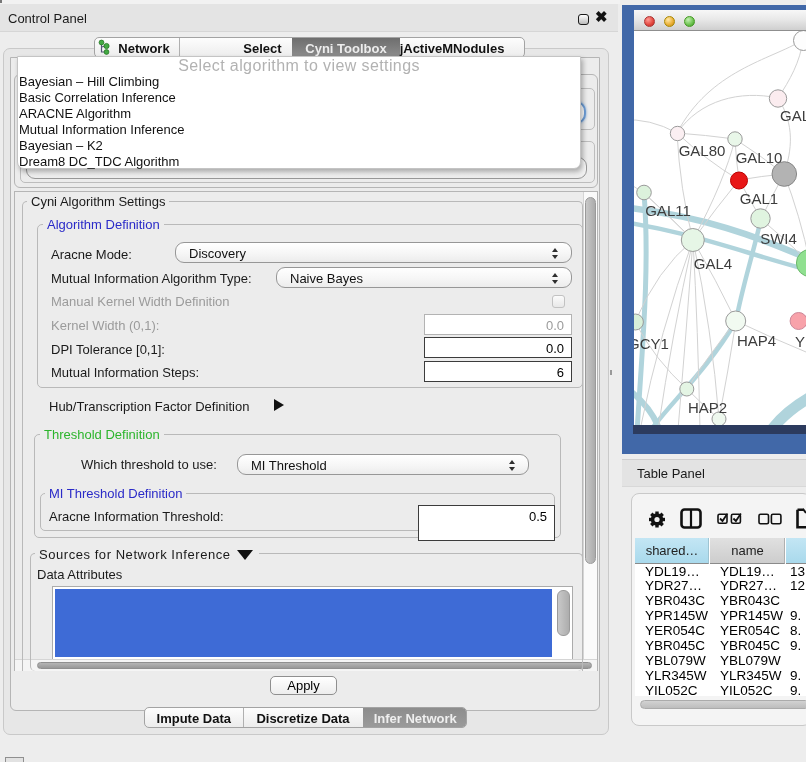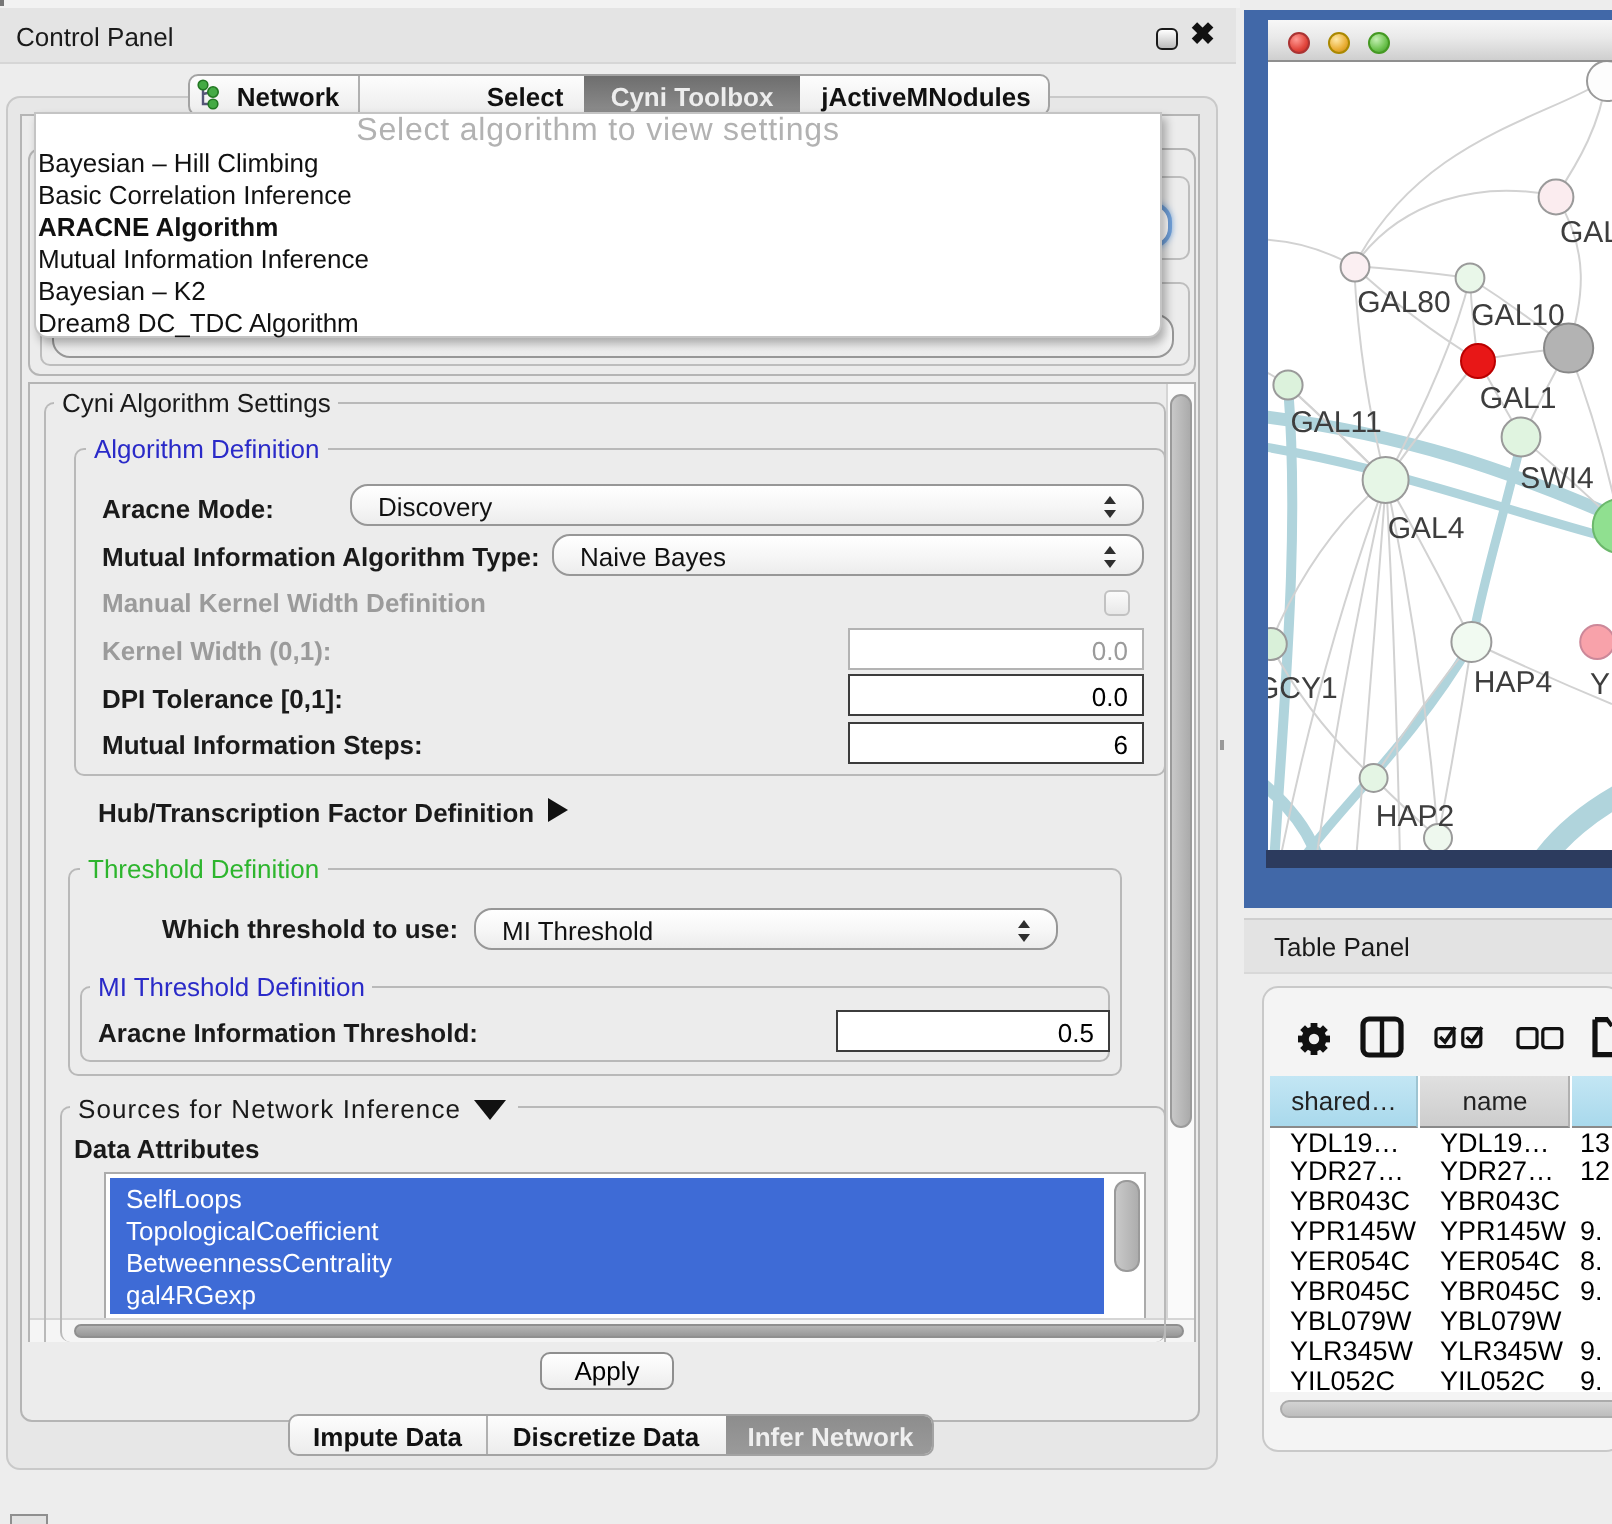--- a/index.html
+++ b/index.html
@@ -1,20 +1,20 @@
 <!DOCTYPE html>
 <html><head>
 <meta charset="utf-8">
 <style>
   * { margin:0; padding:0; box-sizing:border-box; }
   html,body { width:806px; height:762px; overflow:hidden; }
   body { font-family:"Liberation Sans", sans-serif; background:#ededed; position:relative; }
   .abs { position:absolute; }
   .lbl { font-size:13px; color:#1a1a1a; white-space:nowrap; }
-  .b { font-weight:bold; }
+  .b { font-weight:normal; }
   .grp { position:absolute; border:1px solid #b9b9b9; border-radius:5px; }
   .gtitle { position:absolute; font-size:13px; background:#ececec; padding:0 4px; white-space:nowrap; }
   .field { position:absolute; background:#fff; font-size:13px; text-align:right; padding:3px 7px 0 0; }
   .combo { position:absolute; border:1px solid #979797; border-radius:9px;
            background:linear-gradient(#ffffff,#f6f6f6 55%,#ececec); font-size:13px; color:#111; }
   .combo .ct { position:absolute; left:13px; top:2.5px; white-space:nowrap; }
   .arr { position:absolute; right:11px; width:8px; }
   .arr .up { width:0;height:0;border-left:3.5px solid transparent;border-right:3.5px solid transparent;border-bottom:4.5px solid #2e2e2e; position:absolute; top:5px;}
   .arr .dn { width:0;height:0;border-left:3.5px solid transparent;border-right:3.5px solid transparent;border-top:4.5px solid #2e2e2e; position:absolute; top:11.5px;}
   .seg { position:absolute; top:0; bottom:0; font-size:13px; font-weight:700; text-align:center; color:#111; }
@@ -33,21 +33,21 @@
 
 <div class="abs" style="left:3px;top:48px;width:606px;height:687px;background:#e7e7e7;border:1px solid #c9c9c9;border-radius:7px;"></div>
 
 <div class="abs" style="left:10px;top:57px;width:590px;height:654px;background:#ececec;border:1px solid #b5b5b5;border-radius:0 0 6px 6px;"></div>
 
 <div class="abs" style="left:94px;top:37px;width:431px;height:21px;border:1px solid #a3a3a3;border-radius:5px;background:linear-gradient(#fdfdfd,#ececec);overflow:hidden;">
   <div class="seg" style="left:0;width:85px;border-right:1px solid #b0b0b0;"><span class="tx" style="margin-left:14px;">Network</span></div>
   <div class="seg" style="left:85px;width:53px;border-right:1px solid #b0b0b0;margin-top:27px;"><span class="tx">Style</span></div>
   <div class="seg" style="left:138px;width:59px;"><span class="tx">Select</span></div>
   <div class="seg" style="left:197px;width:108px;background:linear-gradient(#6e6e6e,#8d8d8d);color:#ededed;"><span class="tx">Cyni Toolbox</span></div>
-  <div class="seg" style="left:305px;width:126px;"><span class="tx">jActiveMNodules</span></div>
+  <div class="seg" style="left:294px;width:126px;"><span class="tx">jActiveMNodules</span></div>
 </div>
 
 <svg class="abs" style="left:98px;top:39px;" width="14" height="16" viewBox="0 0 14 16">
   <path d="M3.5 5 L3.5 13 L8 13 M3.5 8 L8 7" stroke="#555577" stroke-width="1.2" fill="none"></path>
   <circle cx="3.5" cy="3.5" r="2.4" fill="#44aa44" stroke="#227722" stroke-width="0.8"></circle>
   <circle cx="8.5" cy="7" r="2.6" fill="#44aa44" stroke="#227722" stroke-width="0.8"></circle>
   <circle cx="8.5" cy="13" r="2.4" fill="#44aa44" stroke="#227722" stroke-width="0.8"></circle>
 </svg>
 
 <div class="abs" style="left:14px;top:74px;width:584px;height:114px;border:1px solid #b5b5b5;border-radius:6px;background:#ececec;"></div>
@@ -103,30 +103,29 @@
 <div class="combo abs" style="left:237px;top:454px;width:292px;height:21px;">
     <span class="ct">MI Threshold</span>
     <span class="arr" style="top:0;">
       <i class="up"></i>
       <i class="dn"></i>
     </span>
   </div>
 <div class="grp" style="left:40px;top:493px;width:515px;height:38px;"></div>
 <div class="gtitle" style="left:45px;top:486px;color:#2a2ac8;">MI Threshold Definition</div>
 <div class="abs lbl b" style="left:49px;top:509px;">Aracne Information Threshold:</div>
-<div class="field" style="left:418px;top:505px;width:137px;height:21px;border:1px solid #3c3c3c;">0.5</div>
+<div class="field" style="left:418px;top:505px;width:137px;height:36px;border:1px solid #3c3c3c;">0.5</div>
 
 <div class="grp" style="left:30px;top:553px;width:553px;height:118px;border-bottom:none;"></div>
 <div class="gtitle" style="left:35px;top:547px;color:#1a1a1a;letter-spacing:0.55px;padding-right:28px;">Sources for Network Inference</div>
 <div class="abs" style="left:237px;top:550px;width:0;height:0;border-left:8px solid transparent;border-right:8px solid transparent;border-top:10px solid #111;"></div>
 <div class="abs lbl b" style="left:37px;top:567px;">Data Attributes</div>
 
 <div class="abs" style="left:52px;top:586px;width:521px;height:73px;background:#fff;border:1px solid #ababab;border-bottom:none;overflow:hidden;">
   <div style="position:absolute;left:2px;top:2px;width:497px;height:67.5px;background:#3e6bd6;"></div>
-  <div style="position:absolute;left:10px;top:4.5px;font-size:13px;color:#fff;line-height:16.3px;">SelfLoops<br>TopologicalCoefficient<br>BetweennessCentrality<br>gal4RGexp</div>
   <div style="position:absolute;right:2px;top:3px;width:13px;height:46px;background:linear-gradient(90deg,#c9c9c9,#adadad);border:1px solid #9a9a9a;border-radius:6px;"></div>
 </div>
 
 <div class="abs" style="left:270px;top:676px;width:67px;height:19px;border:1px solid #8f8f8f;border-radius:5px;background:linear-gradient(#ffffff,#ededed);text-align:center;font-size:13px;padding-top:1px;">Apply</div>
 
 <div class="abs" style="left:144px;top:707px;width:323px;height:20.5px;border:1px solid #a3a3a3;border-radius:5px;background:linear-gradient(#fdfdfd,#ececec);overflow:hidden;">
   <div class="seg" style="left:0;width:98.5px;border-right:1px solid #b0b0b0;"><span class="tx">Impute Data</span></div>
   <div class="seg" style="left:98.5px;width:119px;"><span class="tx">Discretize Data</span></div>
   <div class="seg" style="left:217.5px;width:105.5px;background:linear-gradient(#8d8d8d,#9a9a9a);color:#efefef;"><span class="tx">Infer Network</span></div>
 </div>

